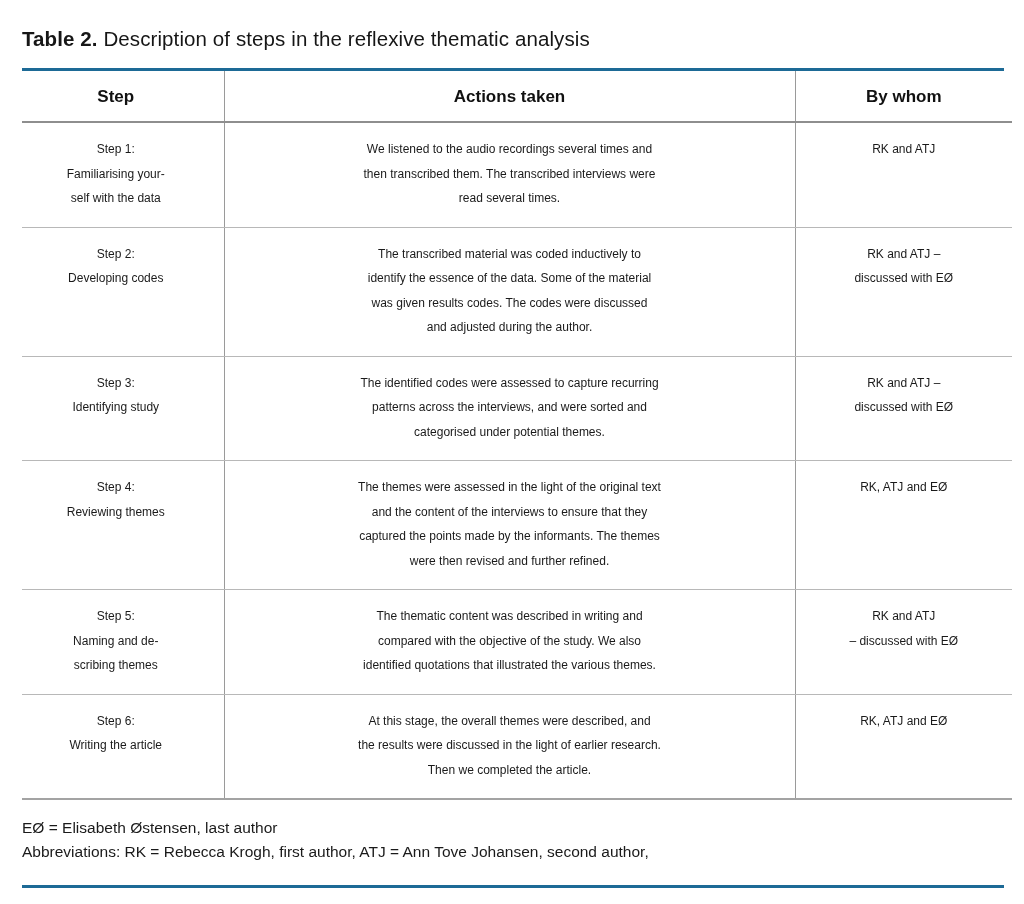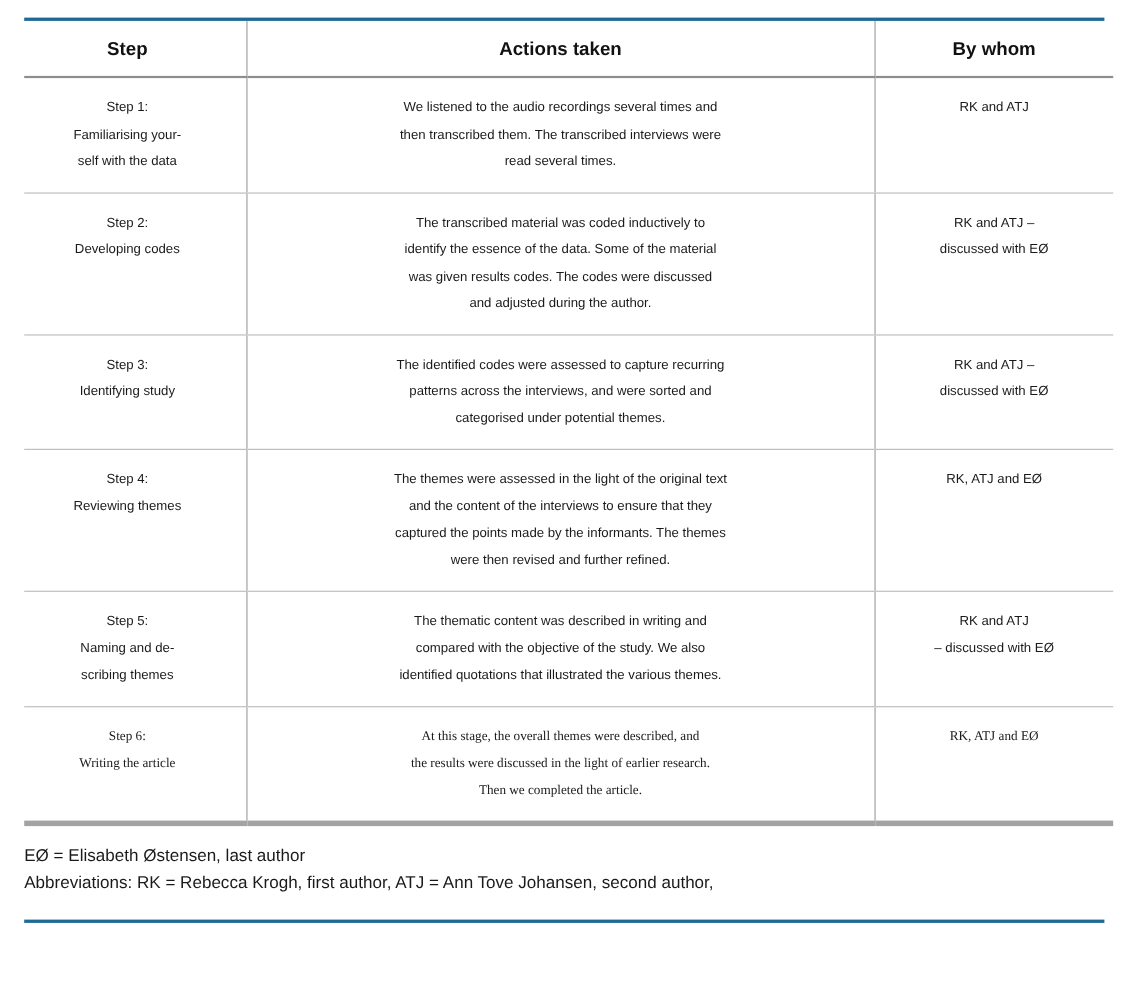--- a/index.html
+++ b/index.html
@@ -87,22 +87,21 @@
     color: #1a1a1a;
     padding: 14px 14px 16px 0;
     border-bottom: 1px solid #b8b8b8;
   }
   .tbl tbody td.col-action,
   .tbl tbody td.col-who {
     padding-left: 14px;
     border-left: 1px solid #9a9a9a;
   }
   .tbl tbody tr:last-child td {
-    border-bottom: 5px solid #a3a3a3;
-    font-family: Liberation Serif, serif;
+    border-bottom: 2px solid #a3a3a3;
   }
 
   .cell-line { display: block; }
 
   
   .footnote {
     margin-left: 4px;
     margin-right: 2px;
     padding-top: 16px;
     font-size: 15.5px;
@@ -117,20 +116,23 @@
     margin-left: 4px;
     margin-right: 2px;
     margin-top: 21px;
   }
 </style>
 </head>
 <body>
 
 <div class="page">
 
+  <div class="caption">
+    <span class="caption-label">Table 2.</span><span class="caption-text"> Description of steps in the reflexive thematic analysis</span>
+  </div>
 
   <div class="rule-blue"></div>
 
   <table class="tbl">
     <colgroup>
       <col class="c-step">
       <col class="c-action">
       <col class="c-who">
     </colgroup>
     <thead>

